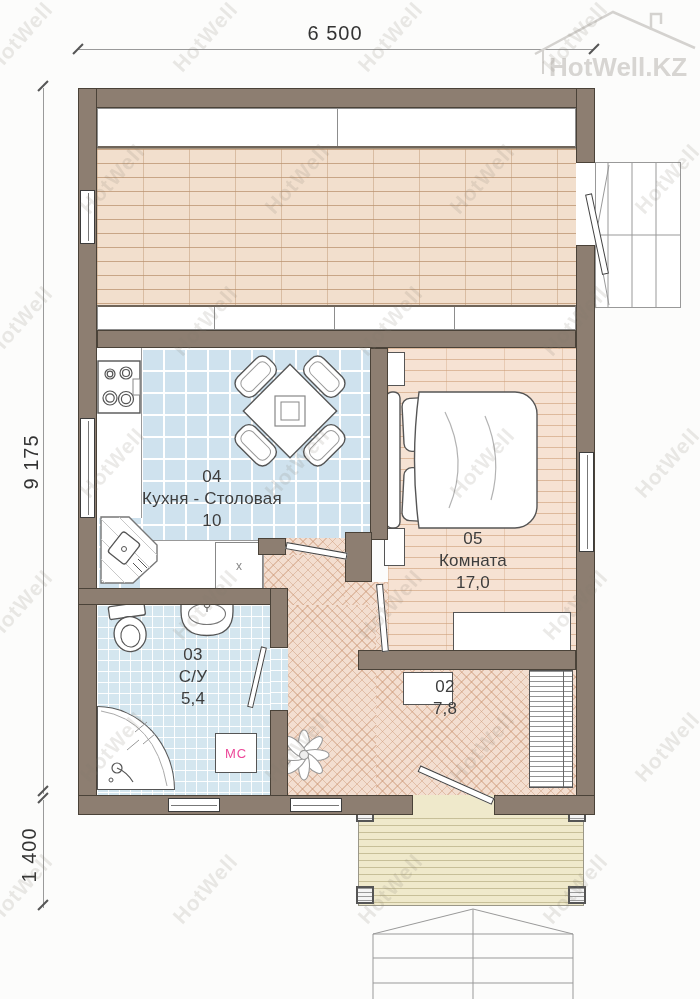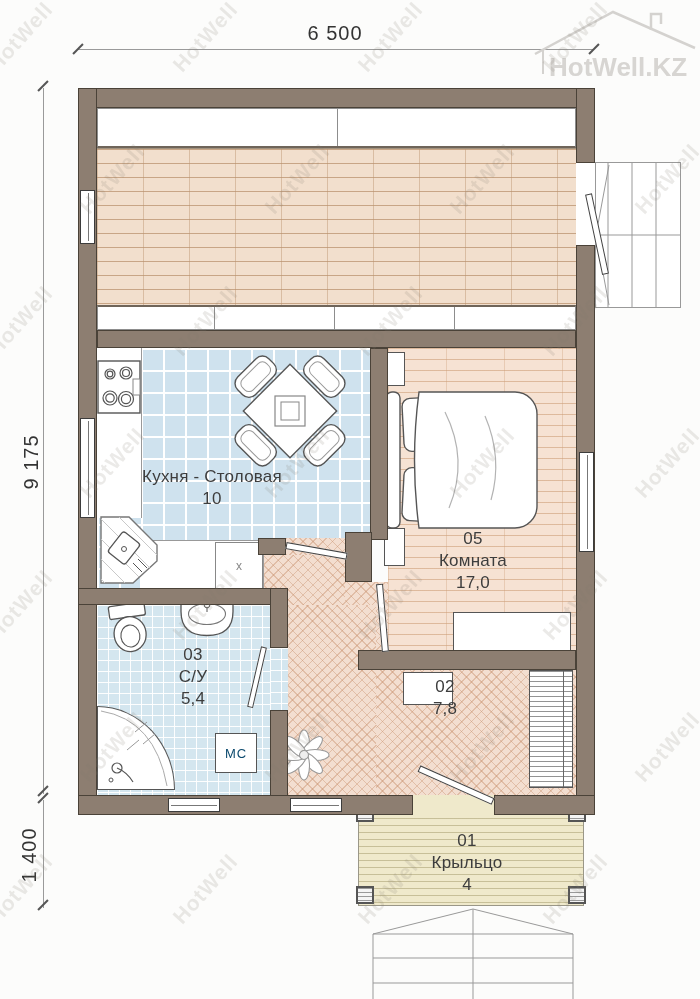--- a/index.html
+++ b/index.html
@@ -32,21 +32,21 @@
                      repeating-linear-gradient(135deg,rgba(200,145,110,.42) 0 1px,transparent 1px 7px)}
   #porch-deck{background-color:var(--porch);border:1px solid #9a9788;box-sizing:border-box;
     background-image:repeating-linear-gradient(180deg,rgba(150,140,90,.45) 0 1px,transparent 1px 7px)}
   .post{position:absolute;width:18px;height:18px;background:#f4f4f4;border:2px solid #555;box-sizing:border-box;
     background-image:repeating-linear-gradient(180deg,#999 0 1px,transparent 1px 4px)}
   .strip{position:absolute;background:#fff;border:1px solid #8d8d8d;box-sizing:border-box}
   .vd{position:absolute;top:0;bottom:0;width:1px;background:#8d8d8d}
   #wardrobe{position:absolute;background:#fff;border:1.4px solid #555;box-sizing:border-box;
     background-image:repeating-linear-gradient(180deg,rgba(90,90,90,.65) 0 1px,transparent 1px 5px)}
   #wardrobe::after{content:"";position:absolute;top:0;bottom:0;right:8px;width:1px;background:#666}
-  .mcbox{display:flex;align-items:center;justify-content:center;font-size:13px;color:#0c4a6e;letter-spacing:1px}
+  .mcbox{display:flex;align-items:center;justify-content:center;font-size:13px;color:#ec4899;letter-spacing:1px}
   .xbox{display:flex;align-items:center;justify-content:center;font-size:12px;color:#888}
   .dimline{position:absolute;background:#9a9a9a}
   .tick{position:absolute;width:14px;height:2px;background:#555;transform:rotate(-45deg)}
   .dimtext{position:absolute;font-size:20px;color:#333;text-align:center;letter-spacing:1px}
   .rot{transform:rotate(-90deg)}
   #wm-layer{position:absolute;left:0;top:0;width:700px;height:999px;pointer-events:none}
   .wm{position:absolute;transform:rotate(-48deg);font-weight:700;font-size:21px;
       color:rgba(128,122,115,.16);letter-spacing:1px;white-space:nowrap}
 </style>
 </head>
@@ -236,41 +236,37 @@
   <div class="leaf ot" style="left:585px;top:194px;width:7px;height:82px;transform:rotate(-12deg)"></div>
   <div class="leaf ol" style="left:286px;top:542px;width:62px;height:7px;transform:rotate(10deg)"></div>
   <div class="leaf ot" style="left:376px;top:584px;width:7px;height:68px;transform:rotate(-5deg)"></div>
   <div class="leaf ot" style="left:261px;top:647px;width:6px;height:62px;transform:rotate(13deg)"></div>
   <div class="a" style="left:412px;top:795px;width:81px;height:20px;background:var(--porch);border-left:1px solid var(--line);border-right:1px solid var(--line)"></div>
   <div class="leaf or" style="left:412px;top:798px;width:81px;height:7px;transform:rotate(24deg)"></div>
 
   <div class="rlabel" style="left:272px;top:196px;width:150px">
   </div>
   <div class="rlabel" style="left:132px;top:466px;width:160px">
+    <div>04</div>
     <div>Кухня - Столовая</div>
     <div>10</div>
   </div>
   <div class="rlabel" style="left:398px;top:528px;width:150px">
     <div>05</div>
     <div>Комната</div>
     <div>17,0</div>
   </div>
   <div class="rlabel" style="left:118px;top:644px;width:150px">
     <div>03</div>
     <div>С/У</div>
     <div>5,4</div>
   </div>
   <div class="rlabel" style="left:370px;top:676px;width:150px">
     <div>02</div>
     <div>7,8</div>
-  </div>
-  <div class="rlabel" style="left:392px;top:830px;width:150px">
-    <div>01</div>
-    <div>Крыльцо</div>
-    <div>4</div>
   </div>
 
   <div class="dimline" style="left:78px;top:49px;width:516px;height:1px"></div>
   <div class="tick" style="left:71px;top:48px"></div>
   <div class="tick" style="left:587px;top:48px"></div>
   <div class="dimtext" style="left:270px;top:22px;width:130px">6 500</div>
 
   <div class="dimline" style="left:43px;top:88px;width:1px;height:706px"></div>
   <div class="tick" style="left:36px;top:85px"></div>
   <div class="tick" style="left:36px;top:790px"></div>

